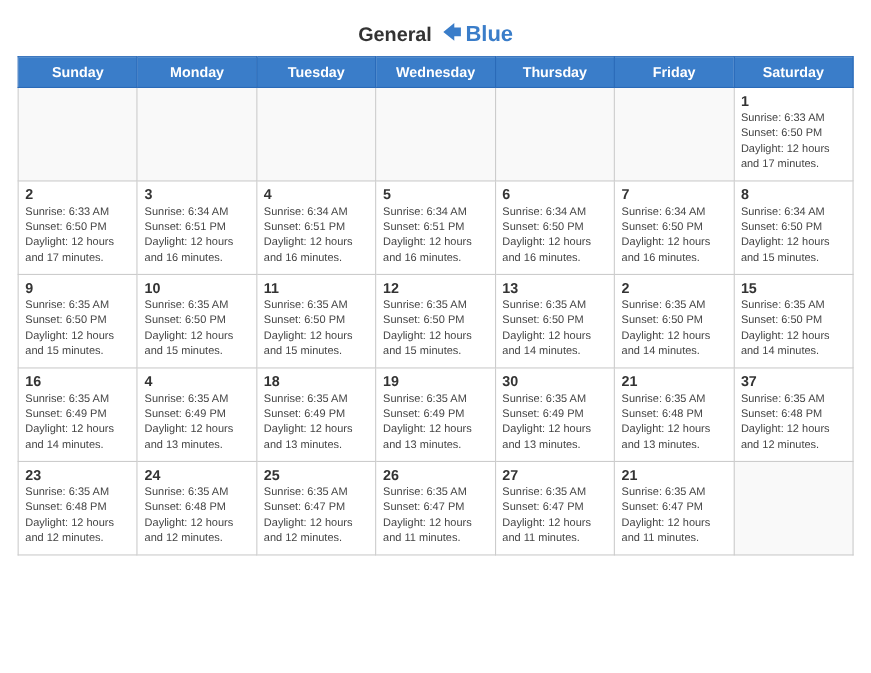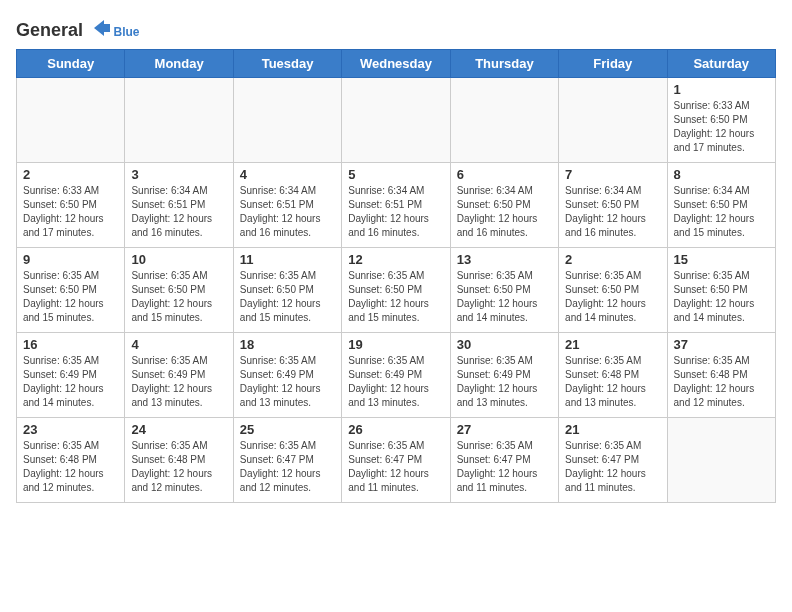--- a/index.html
+++ b/index.html
@@ -6,21 +6,21 @@
     body {
       font-family: Arial, sans-serif;
       background: #fff;
       width: 792px;
       min-height: 612px;
       padding: 16px;
     }
     .header-section {
       display: flex;
       align-items: flex-start;
-      justify-content: flex-start;
+      justify-content: center;
       margin-bottom: 8px;
     }
     .logo {
       display: flex;
       align-items: center;
       margin-top: 4px;
     }
     .logo-icon {
       width: 24px;
       height: 24px;
@@ -86,21 +86,21 @@
 
 <div class="header-section">
   <div class="logo">
     <div>
       <span style="font-size:18px;font-weight:bold;color:#333;">General</span>
       <svg class="logo-icon" viewBox="0 0 24 24" style="display:inline-block;vertical-align:middle;">
         <polygon points="4,12 14,4 14,8 20,8 20,16 14,16 14,20" fill="#3a7dc9"></polygon>
       </svg>
     </div>
     <div>
-      <span style="font-size:12px;font-weight:bold;color:#3a7dc9;">Blue</span>
+      <span style="font-size:20px;font-weight:bold;color:#3a7dc9;">Blue</span>
     </div>
   </div>
   <div class="title-section">
     <div class="main-title"></div>
     <div class="subtitle"></div>
   </div>
 </div>
 
 <table class="calendar">
   <thead>

